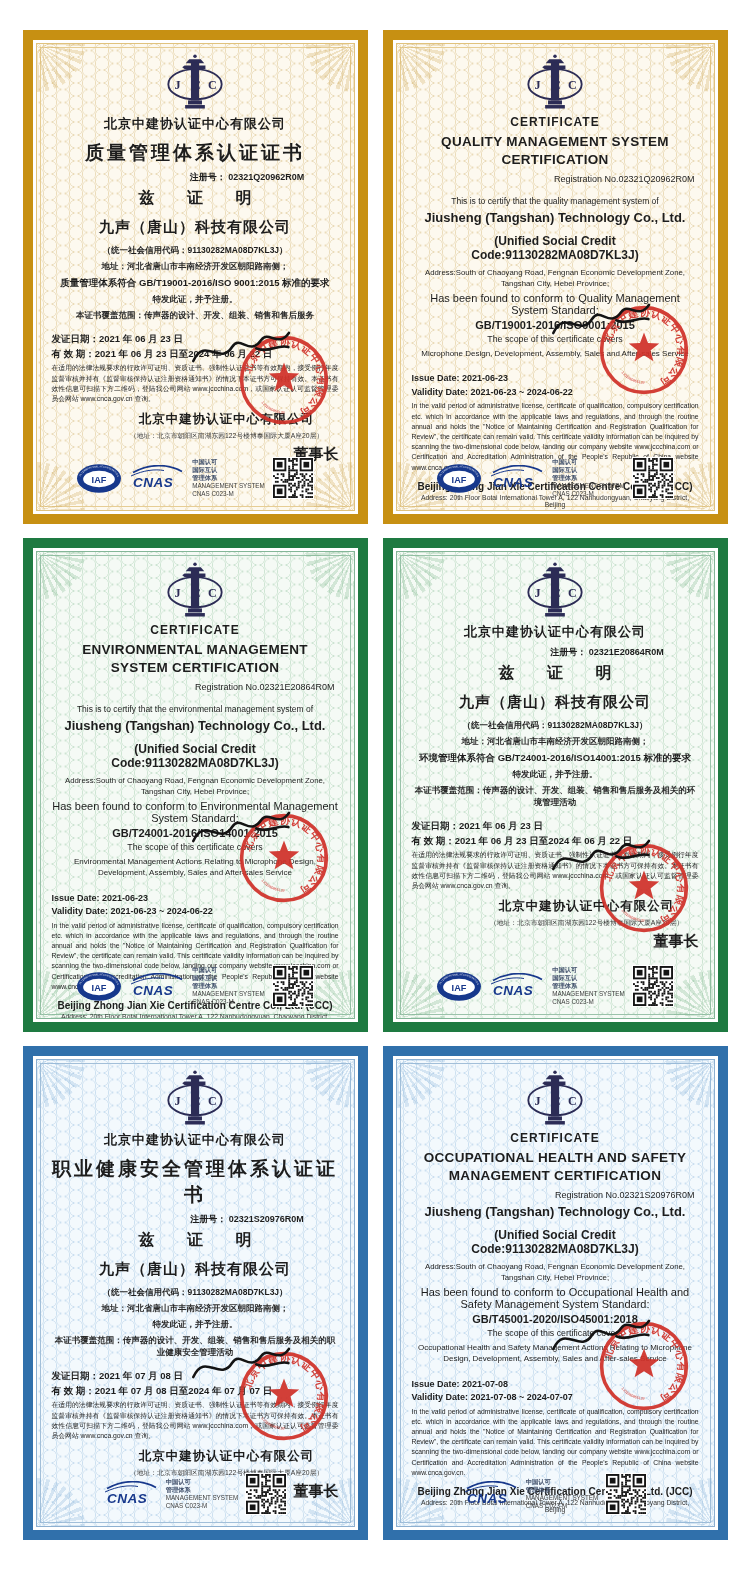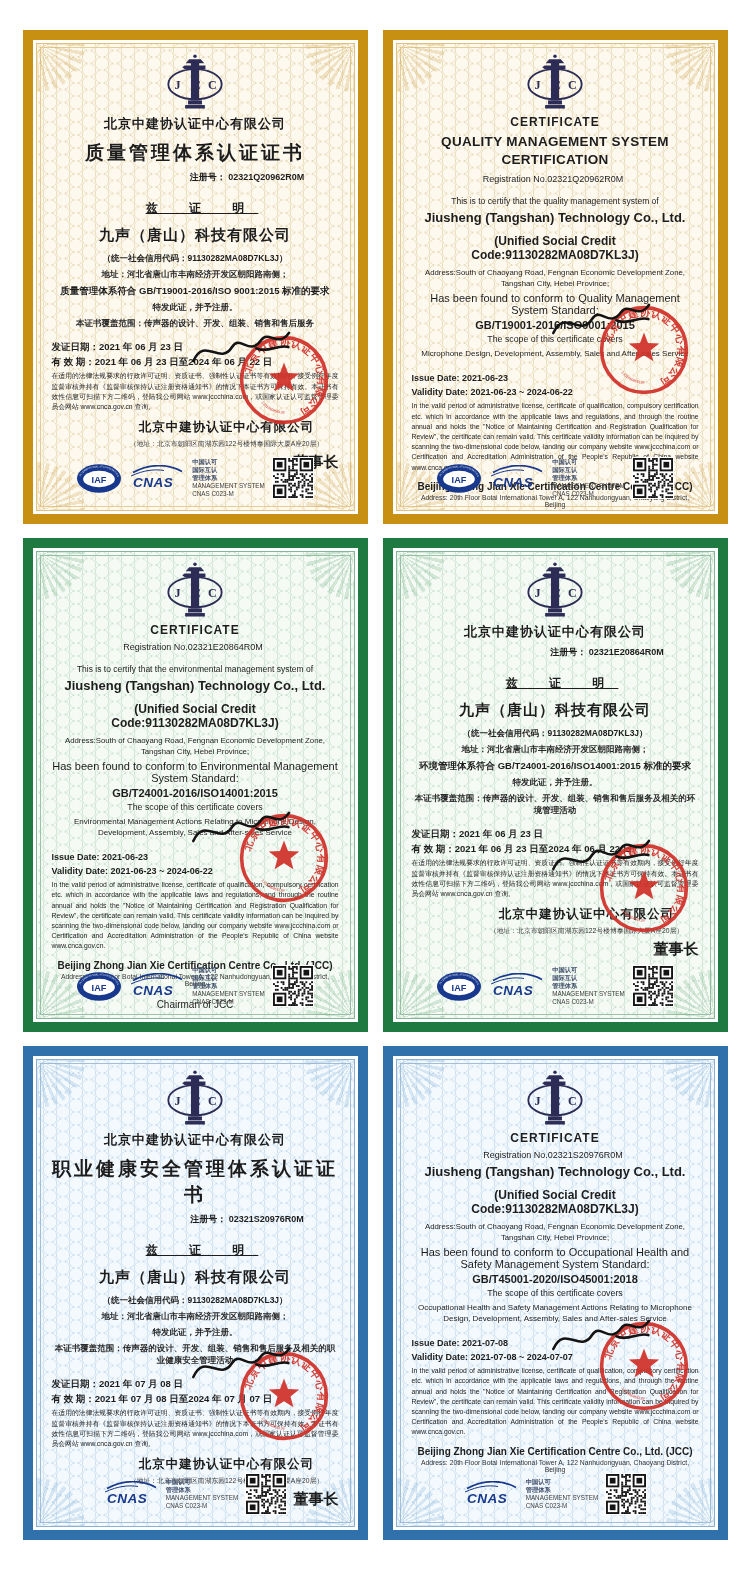--- a/index.html
+++ b/index.html
@@ -24,35 +24,35 @@
           opacity:.55;pointer-events:none;}
   .corner.tl{left:-48px;top:-48px}.corner.tr{right:-48px;top:-48px}
   .corner.bl{left:-48px;bottom:-48px}.corner.br{right:-48px;bottom:-48px}
   .content{position:relative;height:100%;box-sizing:border-box;display:flex;flex-direction:column;
            align-items:center;padding:10px 15px 0 15px;text-align:center;}
   .logo{width:70px;height:58px;flex:none;}
   
   .org{font-family:"Liberation Serif",serif;font-weight:bold;font-size:13px;margin-top:3px;letter-spacing:1px;}
   .title-zh{font-family:"Liberation Serif",serif;font-weight:bold;font-size:19px;letter-spacing:3px;margin:7px 0 0 0;}
   .reg-zh{font-size:9px;font-weight:bold;margin-top:5px;transform:translateX(52px);}
-  .certify{font-size:12px;font-weight:bold;letter-spacing:14px;margin-top:16px;text-indent:14px;text-decoration:underline;}
+  .certify{font-size:16px;font-weight:bold;letter-spacing:14px;margin-top:4px;text-indent:14px;}
   .company-zh{font-family:"Liberation Serif",serif;font-weight:bold;font-size:15px;margin-top:9px;letter-spacing:1px;}
   .small-b{font-size:8.5px;font-weight:bold;margin-top:8px;}
   .small{font-size:8.5px;font-weight:bold;margin-top:4px;color:#2a2a2a;}
   .std-zh{font-size:9.5px;font-weight:bold;margin-top:4px;}
   .dates{width:100%;text-align:left;font-size:9.5px;font-weight:bold;margin-top:9px;line-height:1.6;}
   .fine{width:100%;text-align:justify;font-size:6.8px;line-height:1.5;margin-top:2px;color:#222;}
   .issuer-zh{font-family:"Liberation Serif",serif;font-weight:bold;font-size:12.5px;margin-top:7px;
              width:78%;align-self:flex-end;text-align:center;letter-spacing:1px;}
   .iaddr{font-size:6.8px;margin-top:3px;width:78%;align-self:flex-end;text-align:center;color:#333;}
   .signer-zh{font-size:15px;font-weight:bold;margin-top:4px;width:60%;align-self:flex-end;text-align:right;padding-left:40px;box-sizing:border-box;}
   
   .cert-word{font-size:12px;font-weight:bold;letter-spacing:1px;margin-top:3px;}
   .title-en{font-size:13.5px;font-weight:bold;margin:4px 0 0 0;line-height:1.35;letter-spacing:.3px;}
-  .reg-en{font-size:9px;margin-top:5px;width:100%;text-align:center;padding-right:4px;box-sizing:border-box;}
+  .reg-en{font-size:9px;margin-top:5px;width:100%;text-align:right;padding-right:4px;box-sizing:border-box;}
   .certify-en{font-size:8.5px;margin-top:12px;}
   .company-en{font-size:13px;font-weight:bold;margin-top:4px;}
   .credit-en{font-size:12px;font-weight:bold;margin-top:9px;}
   .line-en{font-size:7.8px;margin-top:6px;line-height:1.4;}
   .conform-en{font-size:11px;margin-top:2px;}
   .std-en{font-size:11px;font-weight:bold;margin-top:3px;}
   .scopehead-en{font-size:8.8px;margin-top:3px;}
   .scope-en{font-size:8px;margin-top:4px;line-height:1.4;}
   .dates-en{width:100%;text-align:left;font-size:9px;font-weight:bold;margin-top:13px;line-height:1.5;}
   .issuer-en{font-size:10px;font-weight:bold;margin-top:8px;}
@@ -368,20 +368,21 @@
     <div class="paper">
       <div class="corner tl"></div>
       <div class="corner tr"></div>
       <div class="corner bl"></div>
       <div class="corner br"></div>
       <div class="content">
         <svg class="logo" viewBox="0 0 120 100">
             <use href="#jcc"></use>
           </svg>
         <div class="cert-word">CERTIFICATE</div>
+        <h1 class="title-en">ENVIRONMENTAL MANAGEMENT SYSTEM CERTIFICATION</h1>
         <div class="reg-en">Registration No.02321E20864R0M</div>
         <div class="certify-en">This is to certify that the environmental management system of</div>
         <div class="company-en">Jiusheng (Tangshan) Technology Co., Ltd.</div>
         <div class="credit-en">(Unified Social Credit Code:91130282MA08D7KL3J)</div>
         <div class="line-en">Address:South of Chaoyang Road, Fengnan Economic Development Zone, Tangshan City, Hebei Province;</div>
         <div class="conform-en">Has been found to conform to Environmental Management System Standard:</div>
         <div class="std-en">GB/T24001-2016/ISO14001:2015</div>
         <div class="scopehead-en">The scope of this certificate covers</div>
         <div class="scope-en">Environmental Management Actions Relating to Microphone Design, Development, Assembly, Sales and After-sales Service</div>
         <div class="dates-en">
@@ -530,20 +531,21 @@
     <div class="paper">
       <div class="corner tl"></div>
       <div class="corner tr"></div>
       <div class="corner bl"></div>
       <div class="corner br"></div>
       <div class="content">
         <svg class="logo" viewBox="0 0 120 100">
             <use href="#jcc"></use>
           </svg>
         <div class="cert-word">CERTIFICATE</div>
+        <h1 class="title-en">OCCUPATIONAL HEALTH AND SAFETY MANAGEMENT CERTIFICATION</h1>
         <div class="reg-en">Registration No.02321S20976R0M</div>
         <div class="company-en">Jiusheng (Tangshan) Technology Co., Ltd.</div>
         <div class="credit-en">(Unified Social Credit Code:91130282MA08D7KL3J)</div>
         <div class="line-en">Address:South of Chaoyang Road, Fengnan Economic Development Zone, Tangshan City, Hebei Province;</div>
         <div class="conform-en">Has been found to conform to Occupational Health and Safety Management System Standard:</div>
         <div class="std-en">GB/T45001-2020/ISO45001:2018</div>
         <div class="scopehead-en">The scope of this certificate covers</div>
         <div class="scope-en">Occupational Health and Safety Management Actions Relating to Microphone Design, Development, Assembly, Sales and After-sales Service</div>
         <div class="dates-en">
           <div>Issue   Date: 2021-07-08</div>

